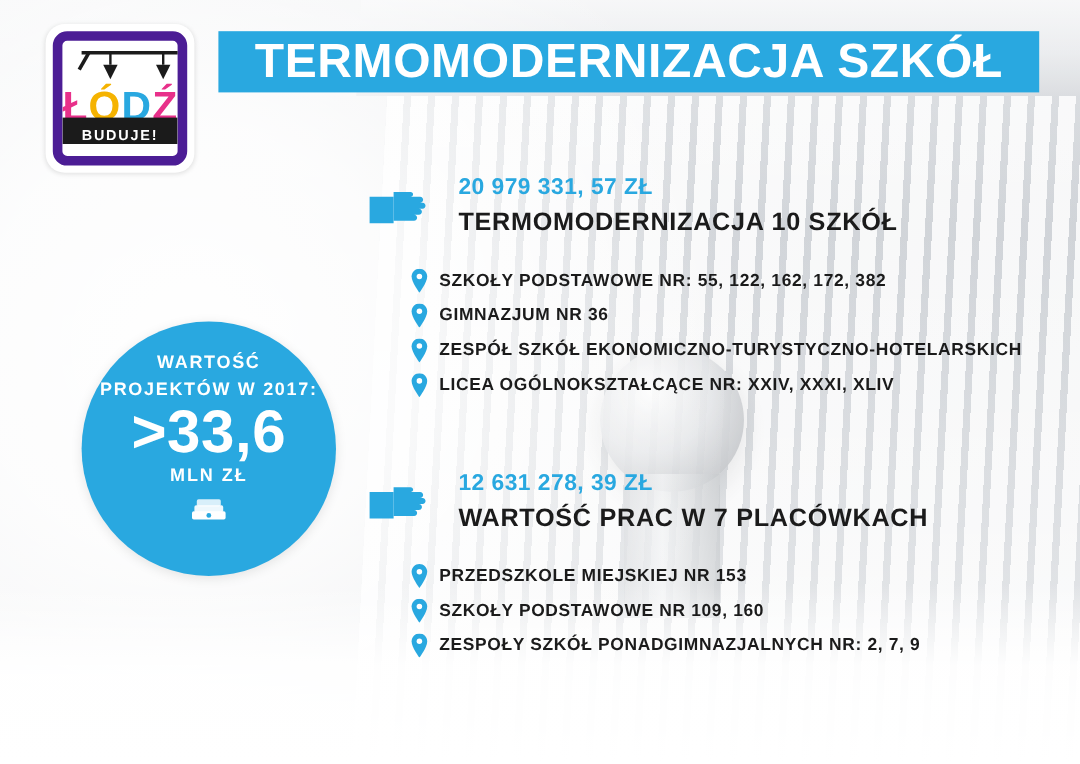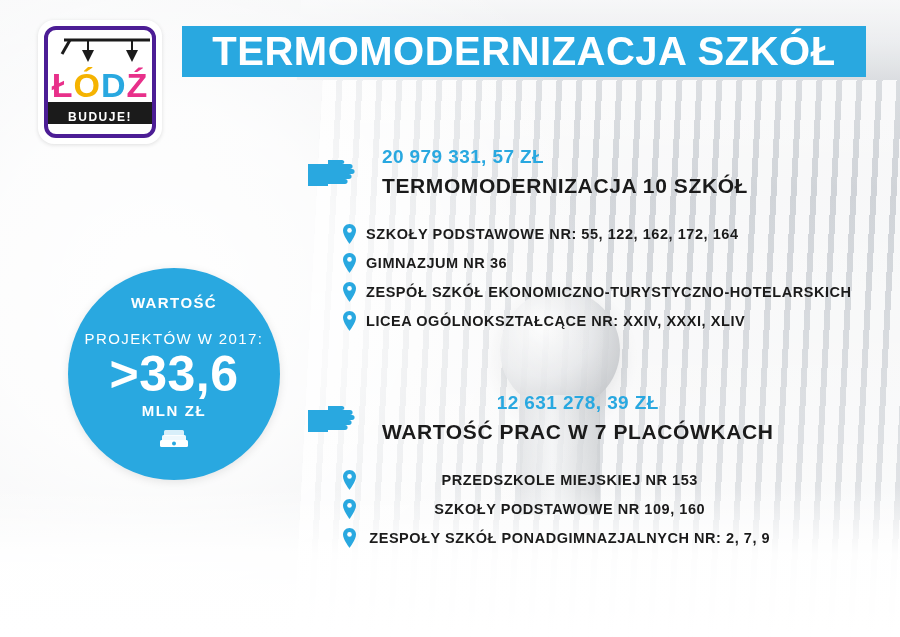--- a/index.html
+++ b/index.html
@@ -109,21 +109,21 @@
     top: 20px;
     width: 124px;
     height: 124px;
     background: #ffffff;
     border-radius: 16px;
     box-shadow: 0 1px 4px rgba(0,0,0,0.12);
   }
   .logo-inner {
     position: absolute;
     inset: 6px;
-    border: 4px solid #4c1d95;
+    border: 8px solid #4c1d95;
     border-radius: 12px;
     overflow: hidden;
     background: #ffffff;
   }
   .logo-word {
     position: absolute;
     left: 0;
     right: 0;
     top: 36px;
     text-align: center;
@@ -174,23 +174,23 @@
     text-align: center;
     box-shadow: 0 2px 10px rgba(0,0,0,0.10);
   }
   .badge-line1 {
     margin-top: 26px;
     font-size: 15px;
     font-weight: bold;
     letter-spacing: 1.4px;
   }
   .badge-line2 {
-    margin-top: 19px;
+    margin-top: 5px;
     font-size: 15px;
-    font-weight: normal;
+    font-weight: bold;
     letter-spacing: 1.4px;
   }
   .badge-value {
     margin-top: 2px;
     font-size: 50px;
     font-weight: bold;
     letter-spacing: 0.5px;
     line-height: 1.02;
   }
   .badge-unit {
@@ -204,21 +204,21 @@
     display: flex;
     justify-content: center;
   }
 
   
   .block {
     position: absolute;
     left: 306px;
   }
   .block-1 { top: 146px; }
-  .block-2 { top: 392px; text-align: center; }
+  .block-2 { top: 392px; }
 
   .block-head {
     position: relative;
     padding-left: 76px;
     min-height: 62px;
   }
   .hand-icon {
     position: absolute;
     left: 0;
     top: 2px;
@@ -318,21 +318,21 @@
       </svg>
       <p class="amount">20 979 331, 57 ZŁ</p>
       <p class="head-title">TERMOMODERNIZACJA 10 SZKÓŁ</p>
     </div>
     <ul class="list">
       <li>
         <svg class="pin-icon" viewBox="0 0 15 20">
           <path d="M7.5 0C3.9 0 1 2.9 1 6.5 1 11.4 7.5 20 7.5 20S14 11.4 14 6.5C14 2.9 11.1 0 7.5 0z" fill="#29a8e0"></path>
           <circle cx="7.5" cy="6.4" r="2.3" fill="#ffffff"></circle>
         </svg>
-        <span>SZKOŁY PODSTAWOWE NR: 55, 122, 162, 172, 164</span>
+        <span>SZKOŁY PODSTAWOWE NR: 55, 122, 162, 172, 382</span>
       </li>
       <li>
         <svg class="pin-icon" viewBox="0 0 15 20">
           <path d="M7.5 0C3.9 0 1 2.9 1 6.5 1 11.4 7.5 20 7.5 20S14 11.4 14 6.5C14 2.9 11.1 0 7.5 0z" fill="#29a8e0"></path>
           <circle cx="7.5" cy="6.4" r="2.3" fill="#ffffff"></circle>
         </svg>
         <span>GIMNAZJUM NR 36</span>
       </li>
       <li>
         <svg class="pin-icon" viewBox="0 0 15 20">

